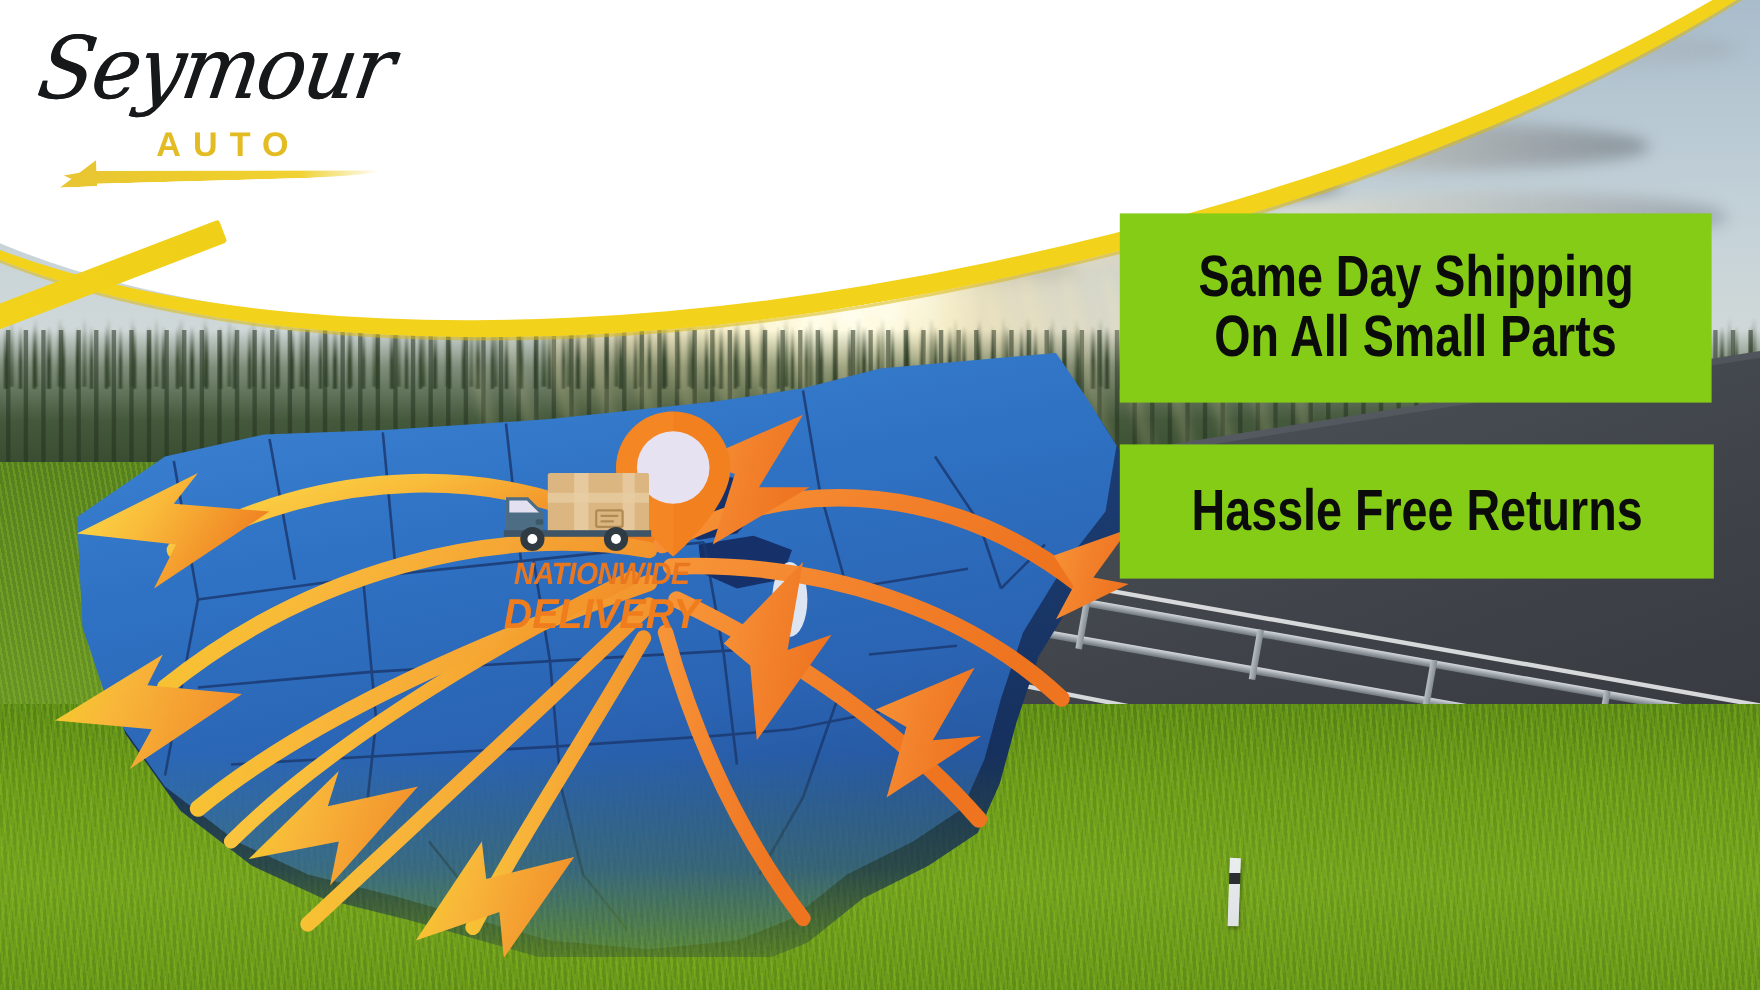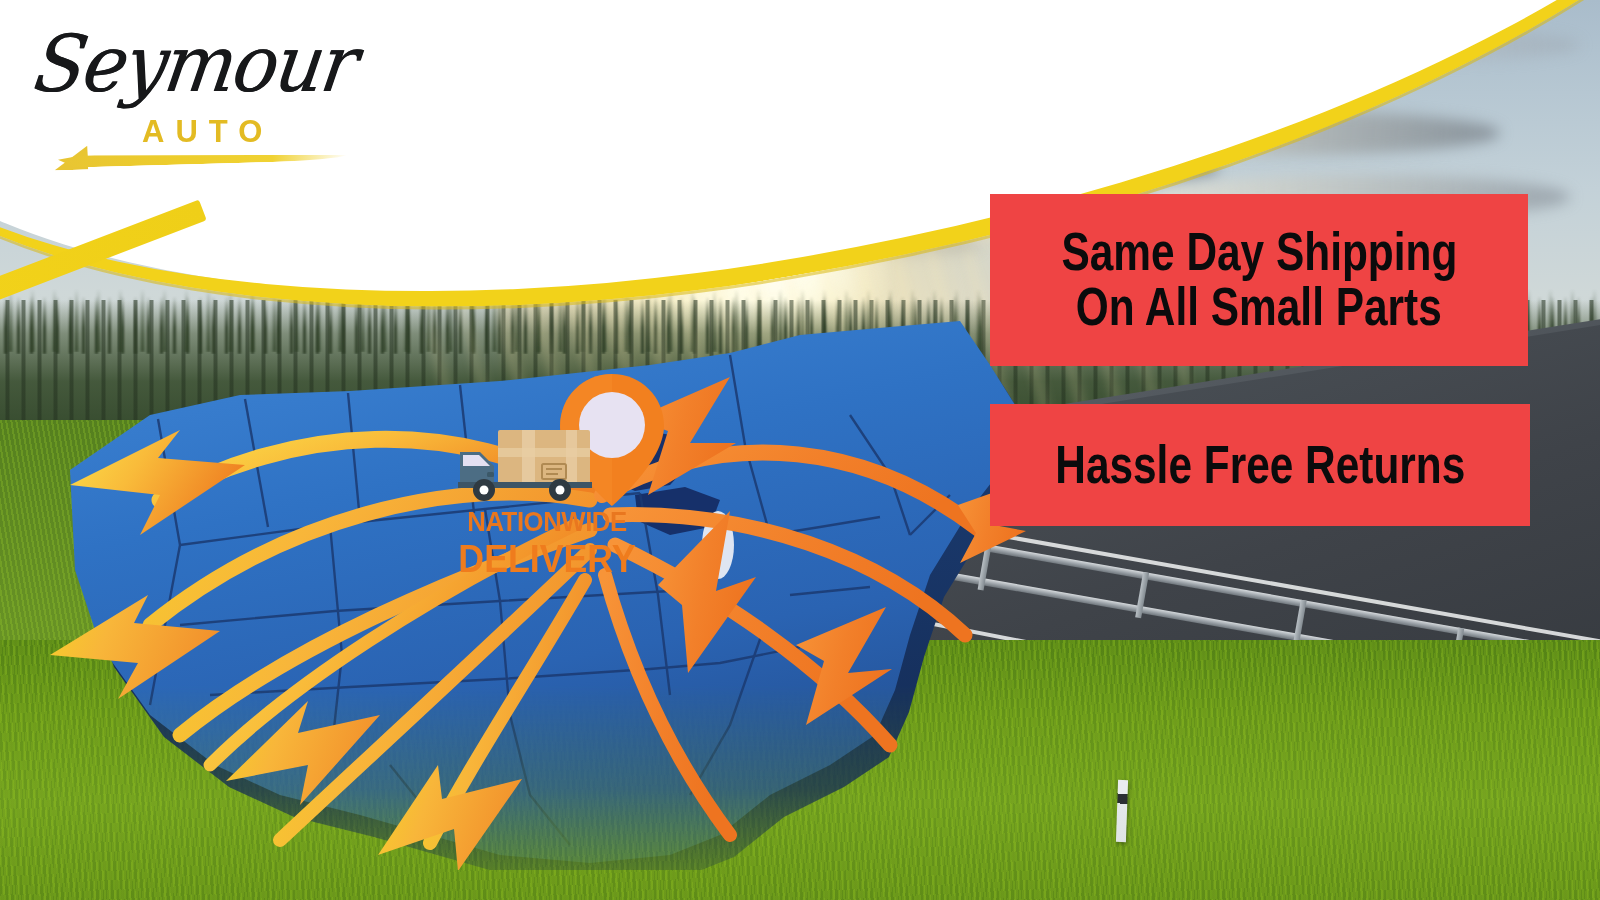--- a/index.html
+++ b/index.html
@@ -282,21 +282,21 @@
   
   .map-wrap {
     position:absolute; left:30px; top:295px;
     width:1010px; height:575px;
   }
   .map-svg { width:100%; height:100%; display:block; }
 
   
   .delivery-group {
     position:absolute; left:432px; top:370px;
-    width:230px; height:215px;
+    width:230px; height:215px;font-style:italic;
   }
   .map-pin-svg { position:absolute; left:120px; top:0;  width:120px; height:140px; }
   .truck-svg   { position:absolute; left:18px;  top:48px; width:150px; height:90px; }
   .nationwide {
     position:absolute; left:-5px; top:136px;
     width:240px;
     text-align:center;
     font-family:"Liberation Sans", sans-serif;
     font-weight:700;
     font-size:28px;
@@ -312,26 +312,27 @@
     font-weight:700;
     font-size:38px;
     letter-spacing:0px;
     color:#ef7c1d;
     transform:scaleX(0.94);
   }
 
   
   .feature-box {
     position:absolute;
-    background:#ef4444;
+    background:#84cc16;
     display:flex;
     flex-direction:column;
     align-items:center;
     justify-content:center;
     text-align:right;
+    margin-left:28px;
   }
   .fb1 { left:990px; top:194px;  width:538px; height:172px; }
   .fb2 { left:990px; top:404px;  width:540px; height:122px; }
   .fb3 { left:990px; top:580px;  width:540px; height:166px; }
 
   .feature-line {
     font-family:"Liberation Sans", sans-serif;
     font-weight:700;
     color:#0b0b0c;
     line-height:1.03;

